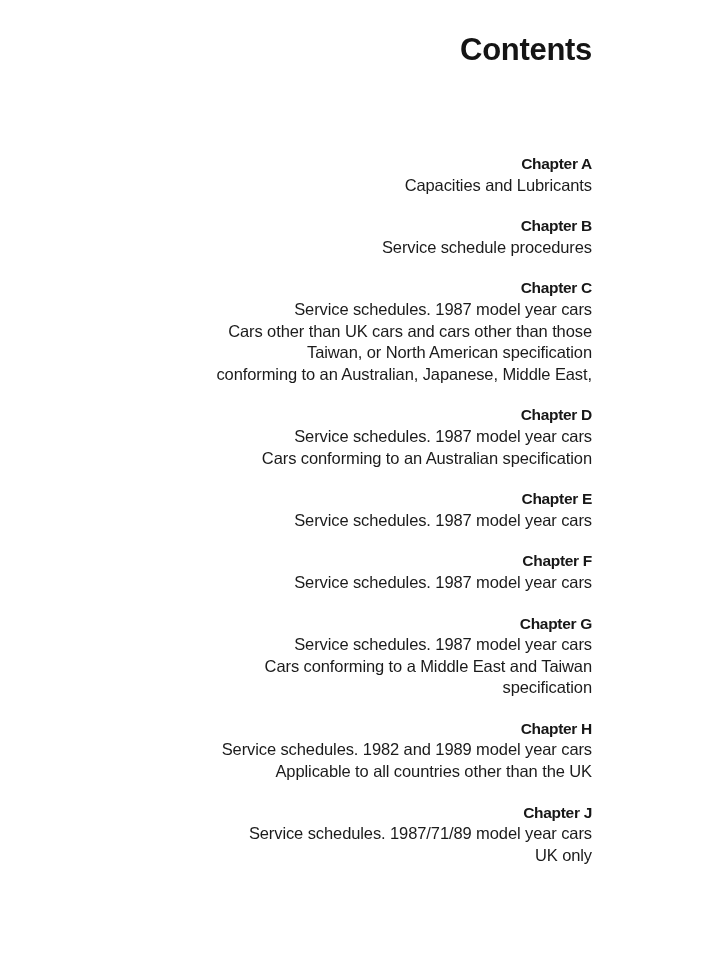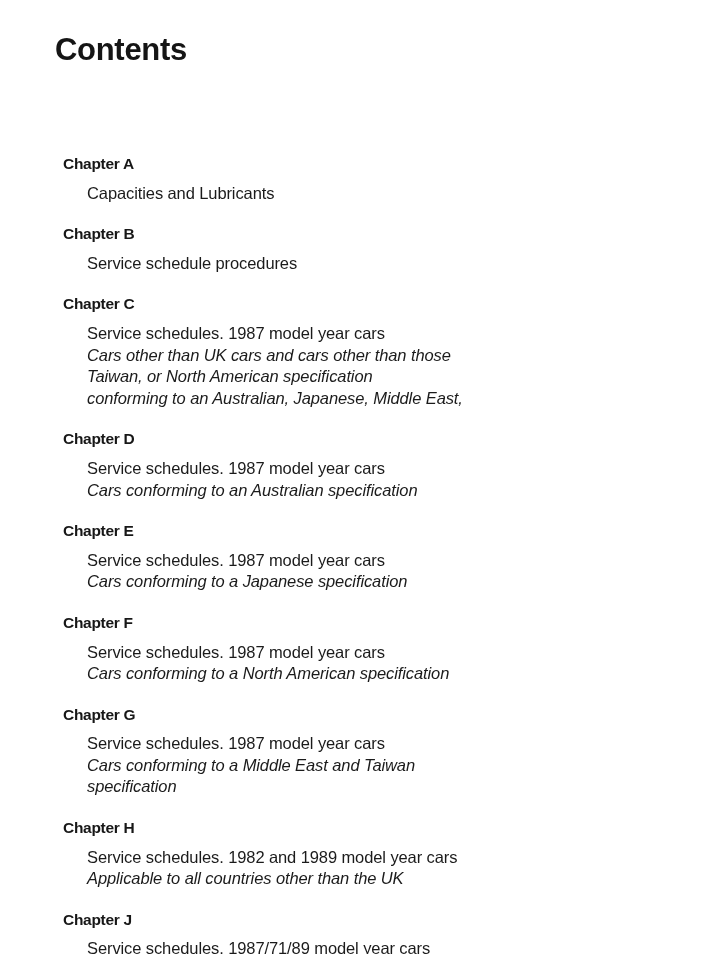--- a/index.html
+++ b/index.html
@@ -13,49 +13,49 @@
     overflow: hidden;
     font-family: "Liberation Sans", sans-serif;
     color: #1b1b1b;
   }
   .page {
     box-sizing: border-box;
     width: 632px;
     height: 954px;
     padding: 30px 40px 0 55px;
     background: #ffffff;
+    text-align: right;
   }
   .title {
     margin: 0 0 83px 0;
     font-size: 31px;
     line-height: 40px;
     font-weight: 700;
     letter-spacing: -0.3px;
     color: #151515;
   }
   .chapter {
     margin: 0 0 19px 0;
   }
   .chapter-heading {
-    margin: 8px;
+    margin: 0;
     font-size: 15.5px;
     line-height: 21.6px;
     font-weight: 700;
     letter-spacing: -0.3px;
     color: #171717;
   }
   .chapter-line {
     font-size: 16.5px;
     line-height: 21.6px;
     letter-spacing: -0.1px;
     white-space: nowrap;
     margin-left: 32px;
   }
   .chapter-line.italic {
-    font-style: italic;
   }
 </style>
 </head>
 <body>
 
 <div class="page">
   <h1 class="title">Contents</h1>
   <div id="chapters" class="chapters">
   <section class="chapter">
     <h2 class="chapter-heading">Chapter A</h2>
@@ -77,27 +77,25 @@
 
   <section class="chapter">
     <h2 class="chapter-heading">Chapter D</h2>
   <div class="chapter-line">Service schedules. 1987 model year cars</div>
         <div class="chapter-line italic">Cars conforming to an Australian specification</div>
       </section>
 
   <section class="chapter">
     <h2 class="chapter-heading">Chapter E</h2>
   <div class="chapter-line">Service schedules. 1987 model year cars</div>
-        <div class="chapter-line italic">Cars conforming to a Japanese specification</div>
       </section>
 
   <section class="chapter">
     <h2 class="chapter-heading">Chapter F</h2>
   <div class="chapter-line">Service schedules. 1987 model year cars</div>
-        <div class="chapter-line italic">Cars conforming to a North American specification</div>
       </section>
 
   <section class="chapter">
     <h2 class="chapter-heading">Chapter G</h2>
   <div class="chapter-line">Service schedules. 1987 model year cars</div>
         <div class="chapter-line italic">Cars conforming to a Middle East and Taiwan</div>
         <div class="chapter-line italic">specification</div>
       </section>
 
   <section class="chapter">

